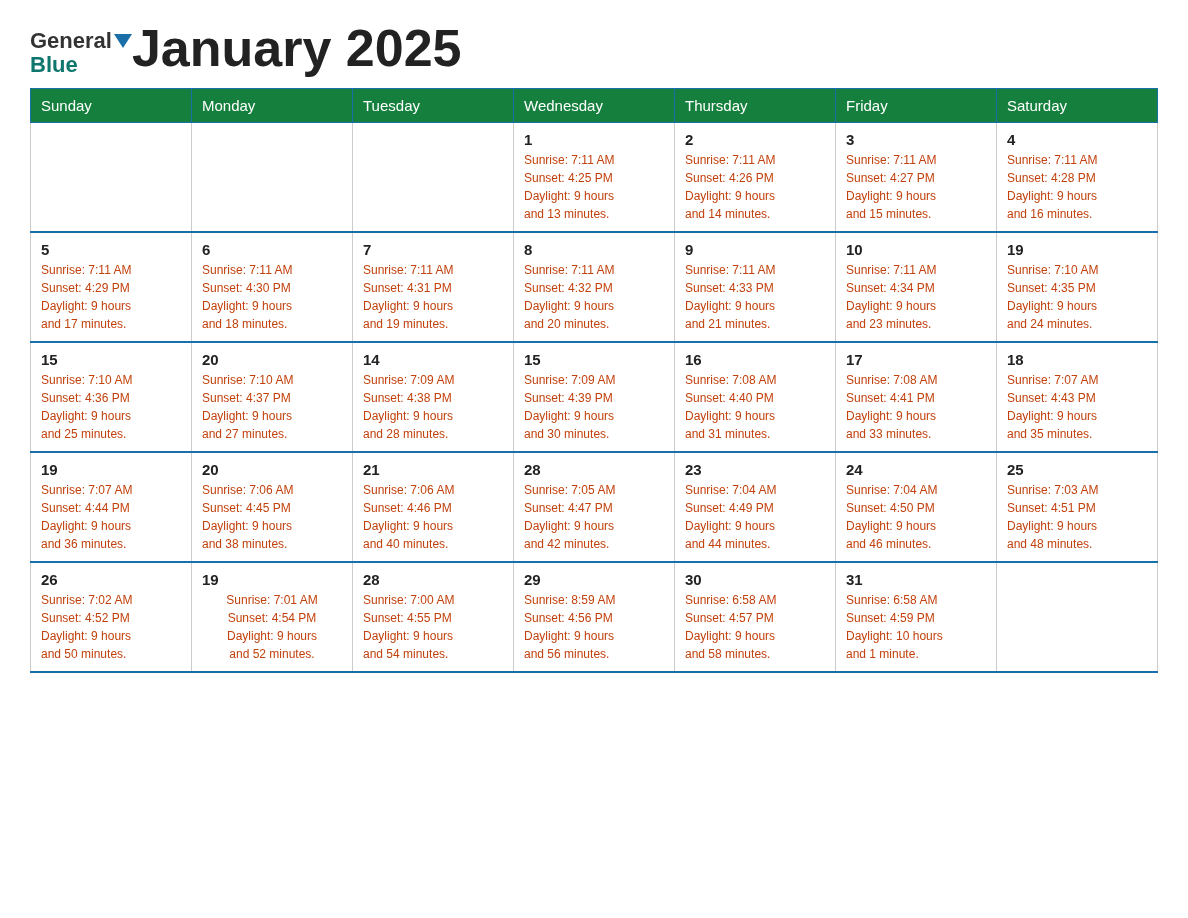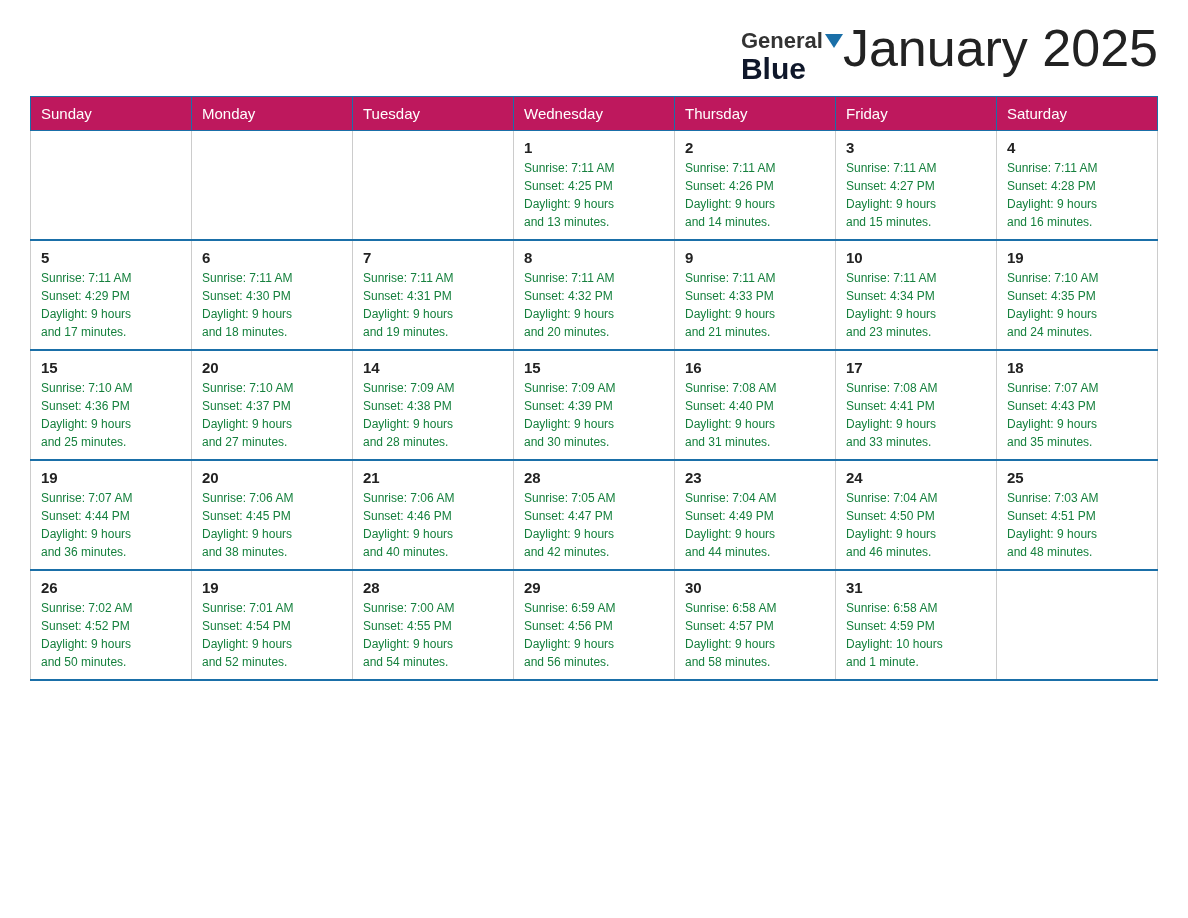--- a/index.html
+++ b/index.html
@@ -5,21 +5,21 @@
     * { box-sizing: border-box; margin: 0; padding: 0; }
     body {
       font-family: Arial, sans-serif;
       background: #fff;
       padding: 20px 30px;
       width: 1188px;
       min-height: 918px;
     }
     .header-area {
       display: flex;
-      justify-content: flex-end;
+      justify-content: flex-start;
       align-items: flex-start;
       margin-bottom: 10px;
     }
     .logo {
       display: flex;
       flex-direction: column;
       align-items: flex-start;
       padding-top: 10px;
     }
     .logo-text {
@@ -32,45 +32,45 @@
       display: inline-block;
       width: 0;
       height: 0;
       border-left: 9px solid transparent;
       border-right: 9px solid transparent;
       border-top: 14px solid #1a6fa8;
       margin-left: 2px;
       vertical-align: middle;
     }
     .logo-blue {
-      color: #0f172a;
-      font-size: 30px;
+      color: #0f766e;
+      font-size: 22px;
       font-weight: bold;
     }
     .title-area {
       text-align: right;
     }
     .main-title {
       font-size: 52px;
-      font-weight: normal;
+      font-weight: bold;
       color: #222;
       line-height: 1.1;
     }
     .subtitle {
       font-size: 20px;
       color: #333;
       margin-top: 4px;
     }
     .calendar-table {
       width: 100%;
       border-collapse: collapse;
       margin-top: 10px;
     }
     .calendar-table thead tr th {
-      background-color: #be185d;
+      background-color: #15803d;
       color: #fff;
       font-size: 15px;
       font-weight: normal;
       padding: 8px 10px;
       text-align: left;
       border: 1px solid #1a6fa8;
     }
     .calendar-table tbody tr td {
       vertical-align: top;
       padding: 8px 10px;
@@ -83,21 +83,21 @@
     }
     .day-number {
       font-size: 15px;
       font-weight: bold;
       color: #222;
       display: block;
       margin-bottom: 3px;
     }
     .day-info {
       font-size: 12px;
-      color: #15803d;
+      color: #c2410c;
       line-height: 1.5;
     }
     .calendar-table tbody tr {
       border-bottom: 2px solid #1a6fa8;
     }
     .empty-cell {
       background: #fff;
     }
   </style>
 </head>
@@ -318,35 +318,35 @@
       <tr>
         <td>
           <span class="day-number">26</span>
           <div class="day-info" style="white-space: pre-line;">Sunrise: 7:02 AM
 Sunset: 4:52 PM
 Daylight: 9 hours
 and 50 minutes.</div>
         </td>
         <td>
           <span class="day-number">19</span>
-          <div class="day-info" style="white-space: pre-line;">Sunrise: 7:01 AM
+          <div class="day-info" style="white-space: pre-line; text-align: center;">Sunrise: 7:01 AM
 Sunset: 4:54 PM
 Daylight: 9 hours
 and 52 minutes.</div>
         </td>
         <td>
           <span class="day-number">28</span>
           <div class="day-info" style="white-space: pre-line;">Sunrise: 7:00 AM
 Sunset: 4:55 PM
 Daylight: 9 hours
 and 54 minutes.</div>
         </td>
         <td>
           <span class="day-number">29</span>
-          <div class="day-info" style="white-space: pre-line;">Sunrise: 6:59 AM
+          <div class="day-info" style="white-space: pre-line;">Sunrise: 8:59 AM
 Sunset: 4:56 PM
 Daylight: 9 hours
 and 56 minutes.</div>
         </td>
         <td>
           <span class="day-number">30</span>
           <div class="day-info" style="white-space: pre-line;">Sunrise: 6:58 AM
 Sunset: 4:57 PM
 Daylight: 9 hours
 and 58 minutes.</div>

